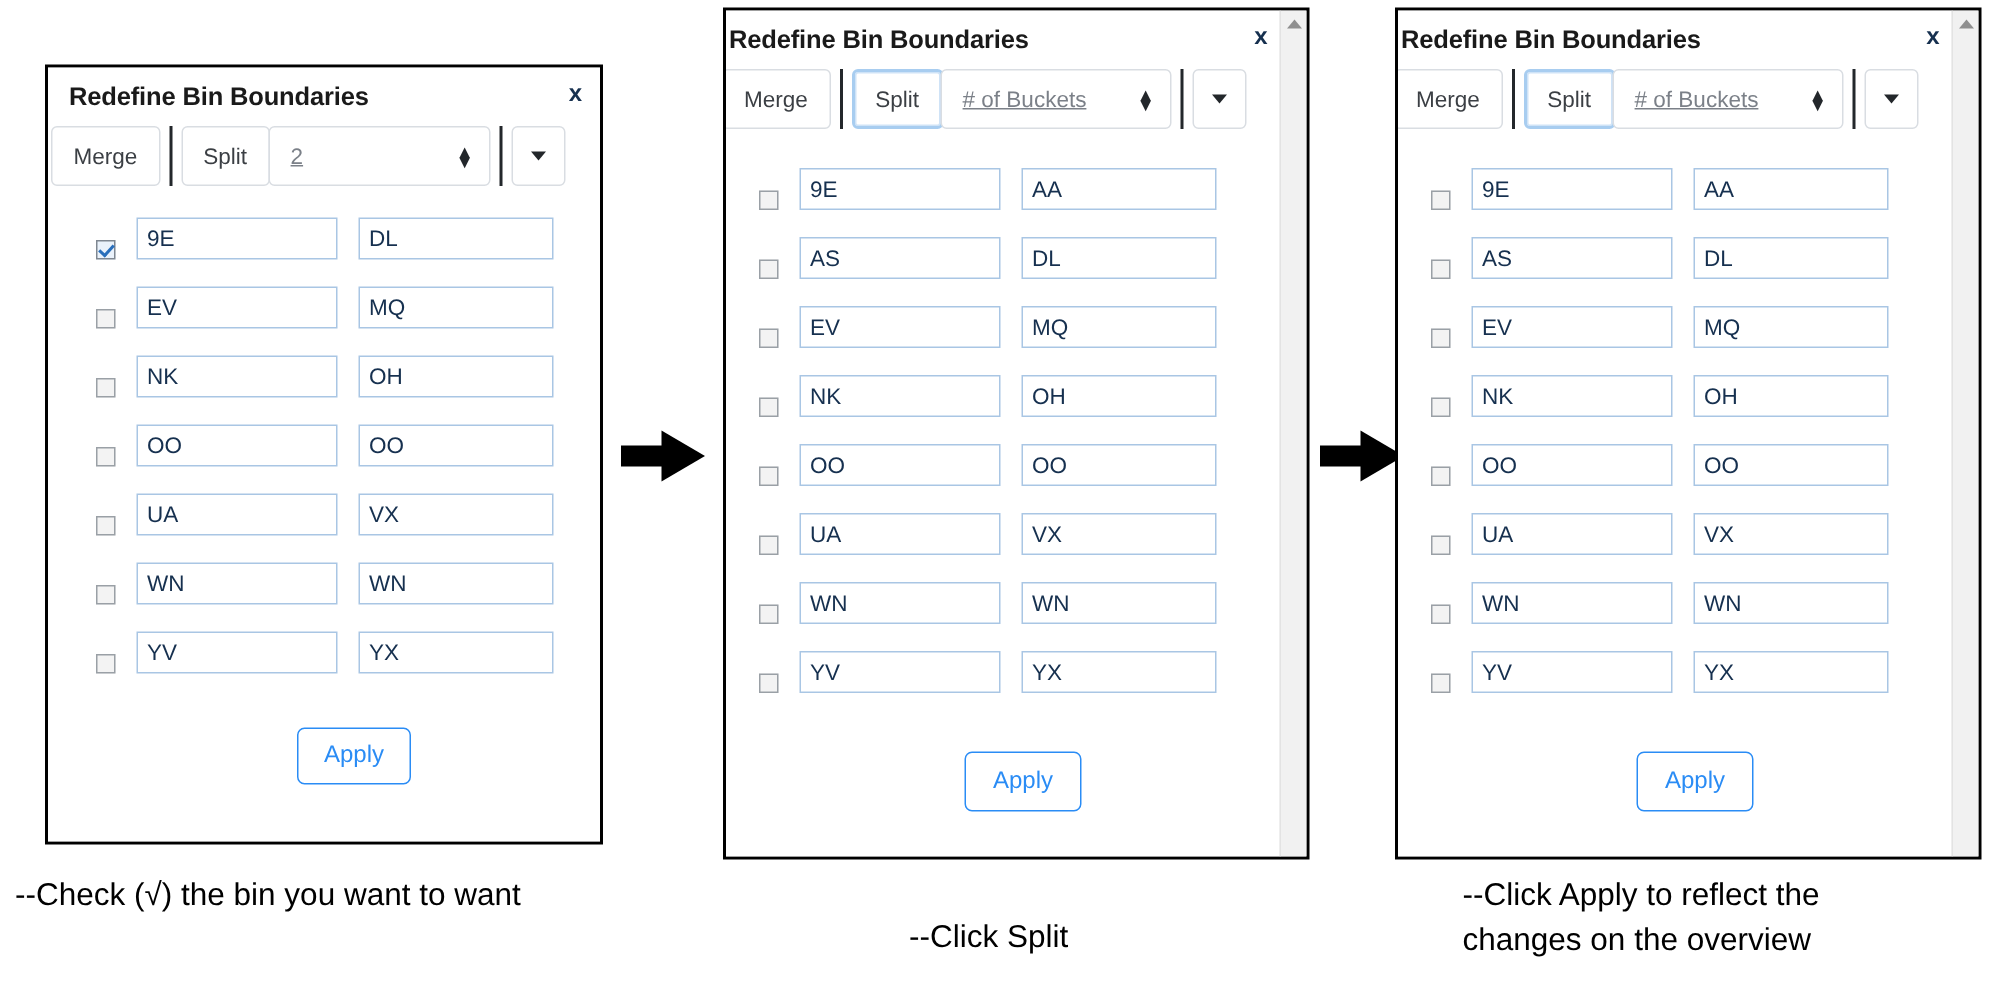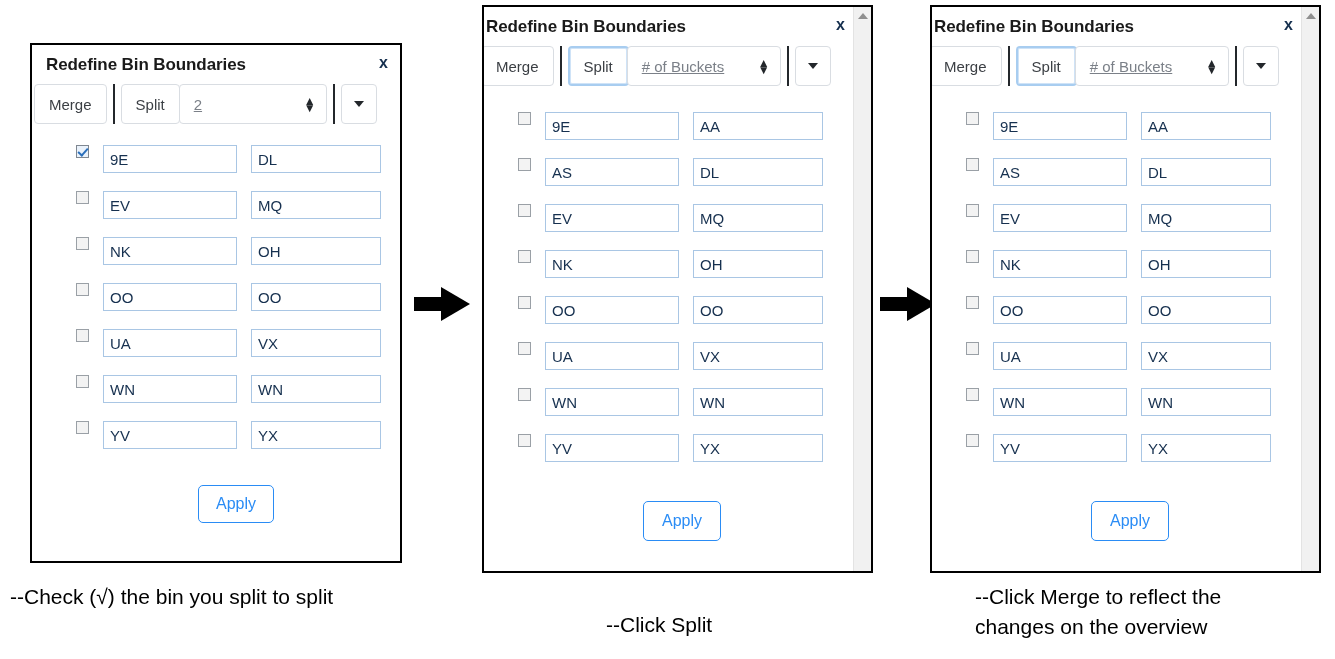--- a/index.html
+++ b/index.html
@@ -123,24 +123,23 @@
     width: 0; height: 0;
     border-left: 5px solid transparent;
     border-right: 5px solid transparent;
     border-top: 6px solid #23272b;
   }
 
   
   .rows { position: absolute; }
   .row {
     display: flex;
-    align-items: flex-start;
+    align-items: flex-end;
     position: absolute;
     left: 0;
-    margin-left: 12px;
   }
   .cb {
     box-sizing: border-box;
     width: 13px; height: 13px;
     border: 1px solid #9aa0a6;
     background: #f3f3f3;
     position: relative;
     flex: 0 0 auto;
     cursor: pointer;
   }
@@ -456,18 +455,18 @@
           </div>
         </div>
 
       <div class="apply" style="left:159px; top:494px; width:78px; height:40px;">Apply</div>
     </div>
     <div class="scrollbar">
       <div class="sb-up"></div>
     </div>
   </div>
 
-  <div class="caption" style="left:10px; top:582px; width:460px;">--Check (√) the bin you split to split</div>
+  <div class="caption" style="left:10px; top:582px; width:460px;">--Check (√) the bin you want to want</div>
   <div class="caption" style="left:606px; top:610px; width:300px;">--Click Split</div>
-  <div class="caption" style="left:975px; top:582px; width:340px;">--Click Merge to reflect the
+  <div class="caption" style="left:975px; top:582px; width:340px;">--Click Apply to reflect the
 changes on the overview</div>
 
 </div>
 
 </body></html>

